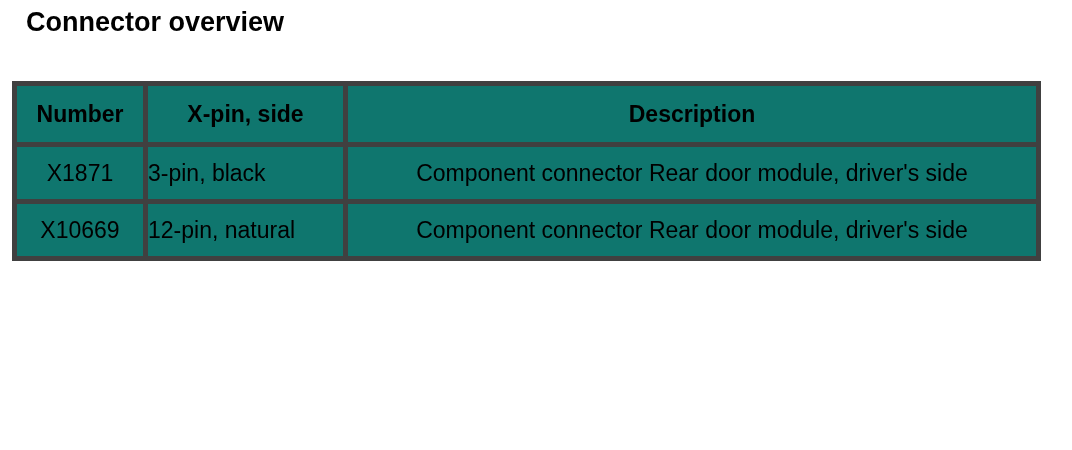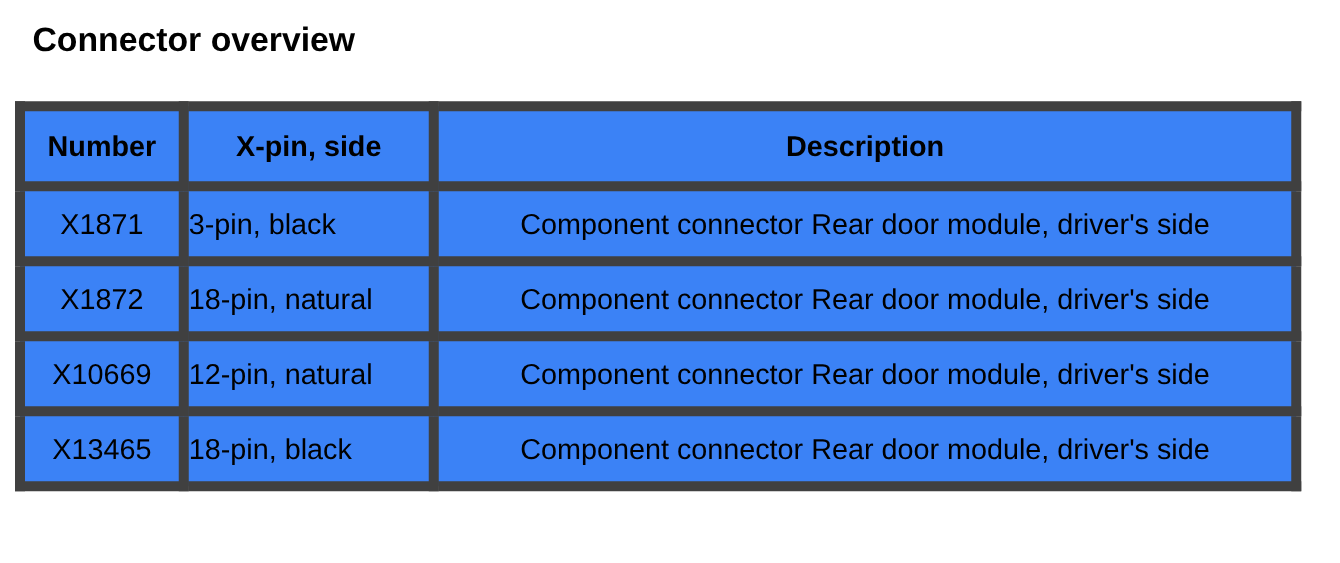--- a/index.html
+++ b/index.html
@@ -11,42 +11,42 @@
     width: 1072px;
     height: 450px;
     font-family: "Liberation Sans", sans-serif;
     color: #000000;
     overflow: hidden;
     position: relative;
   }
   #page-title {
     position: absolute;
     left: 26px;
-    top: 16px;
+    top: 6px;
     font-size: 27px;
     font-weight: bold;
     line-height: 32px;
     letter-spacing: 0px;
     white-space: nowrap;
   }
   #connector-table {
     position: absolute;
     left: 12px;
     top: 81px;
     width: 1029px;
     border-collapse: collapse;
     border: 4px solid #000000;
     background: #ffffff;
     table-layout: fixed;
   }
   #connector-table td,
   #connector-table th {
-    border: 8px solid #404040;
+    border: 5px solid #404040;
     padding: 0;
-    background: #3b82f6;
+    background: #0f766e;
     vertical-align: middle;
     font-weight: normal;
     font-size: 23px;
     line-height: 26px;
   }
   #connector-table thead th {
     height: 56px;
     font-weight: bold;
     font-size: 23px;
     text-align: center;
@@ -82,28 +82,18 @@
       <th class="th-desc">Description</th>
     </tr>
   </thead>
   <tbody>
     <tr>
       <td class="cell-number">X1871</td>
       <td class="cell-xpin">3-pin, black</td>
       <td class="cell-desc">Component connector Rear door module, driver's side</td>
     </tr>
     <tr>
-      <td class="cell-number">X1872</td>
-      <td class="cell-xpin">18-pin, natural</td>
-      <td class="cell-desc">Component connector Rear door module, driver's side</td>
-    </tr>
-    <tr>
       <td class="cell-number">X10669</td>
       <td class="cell-xpin">12-pin, natural</td>
-      <td class="cell-desc">Component connector Rear door module, driver's side</td>
-    </tr>
-    <tr>
-      <td class="cell-number">X13465</td>
-      <td class="cell-xpin">18-pin, black</td>
       <td class="cell-desc">Component connector Rear door module, driver's side</td>
     </tr>
   </tbody>
 </table>
 
 </body></html>

